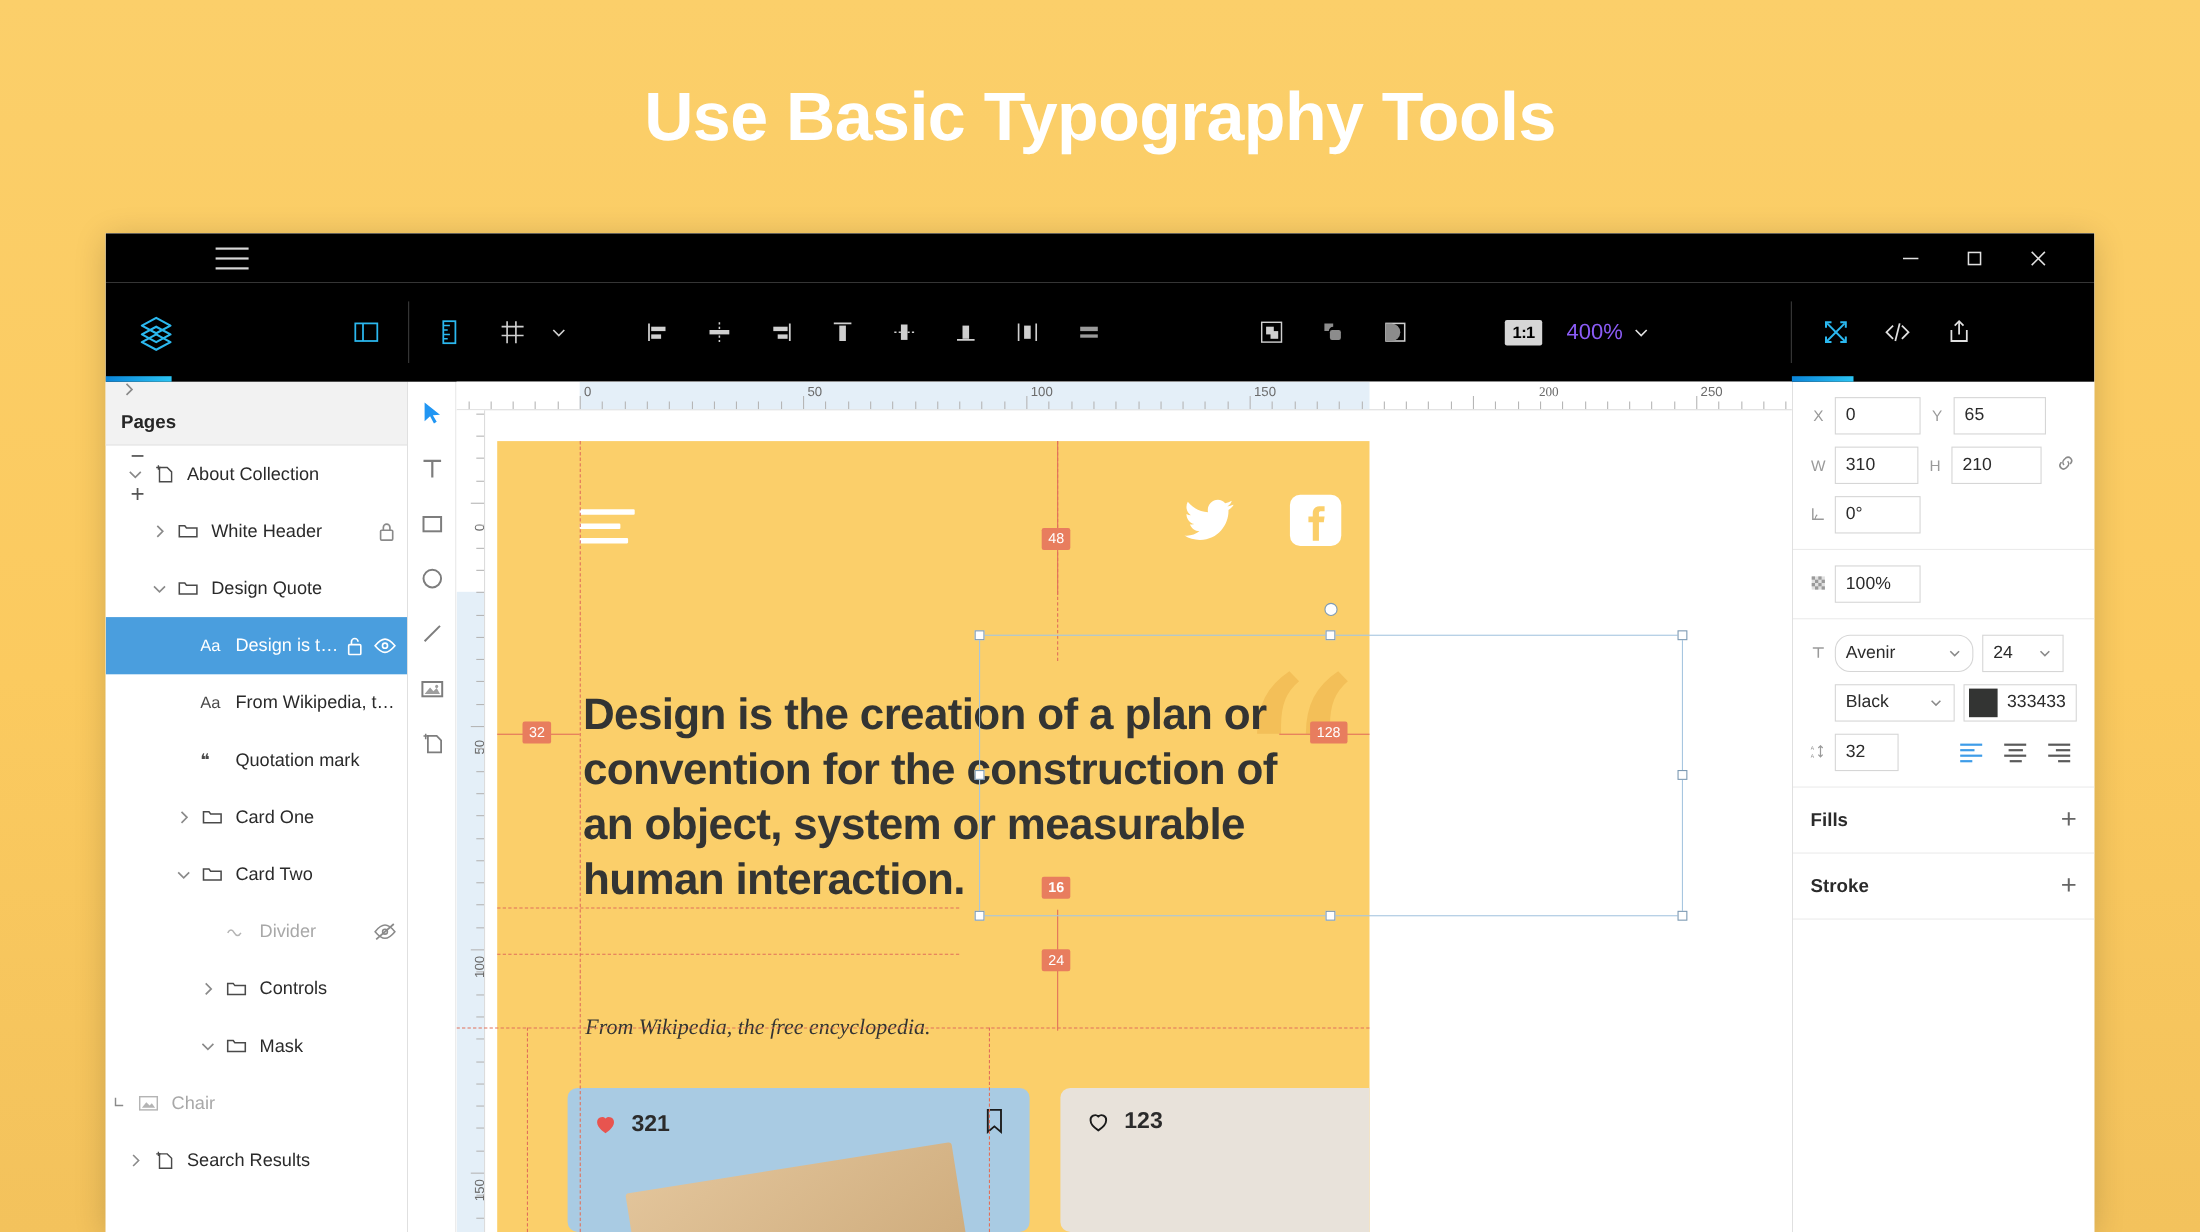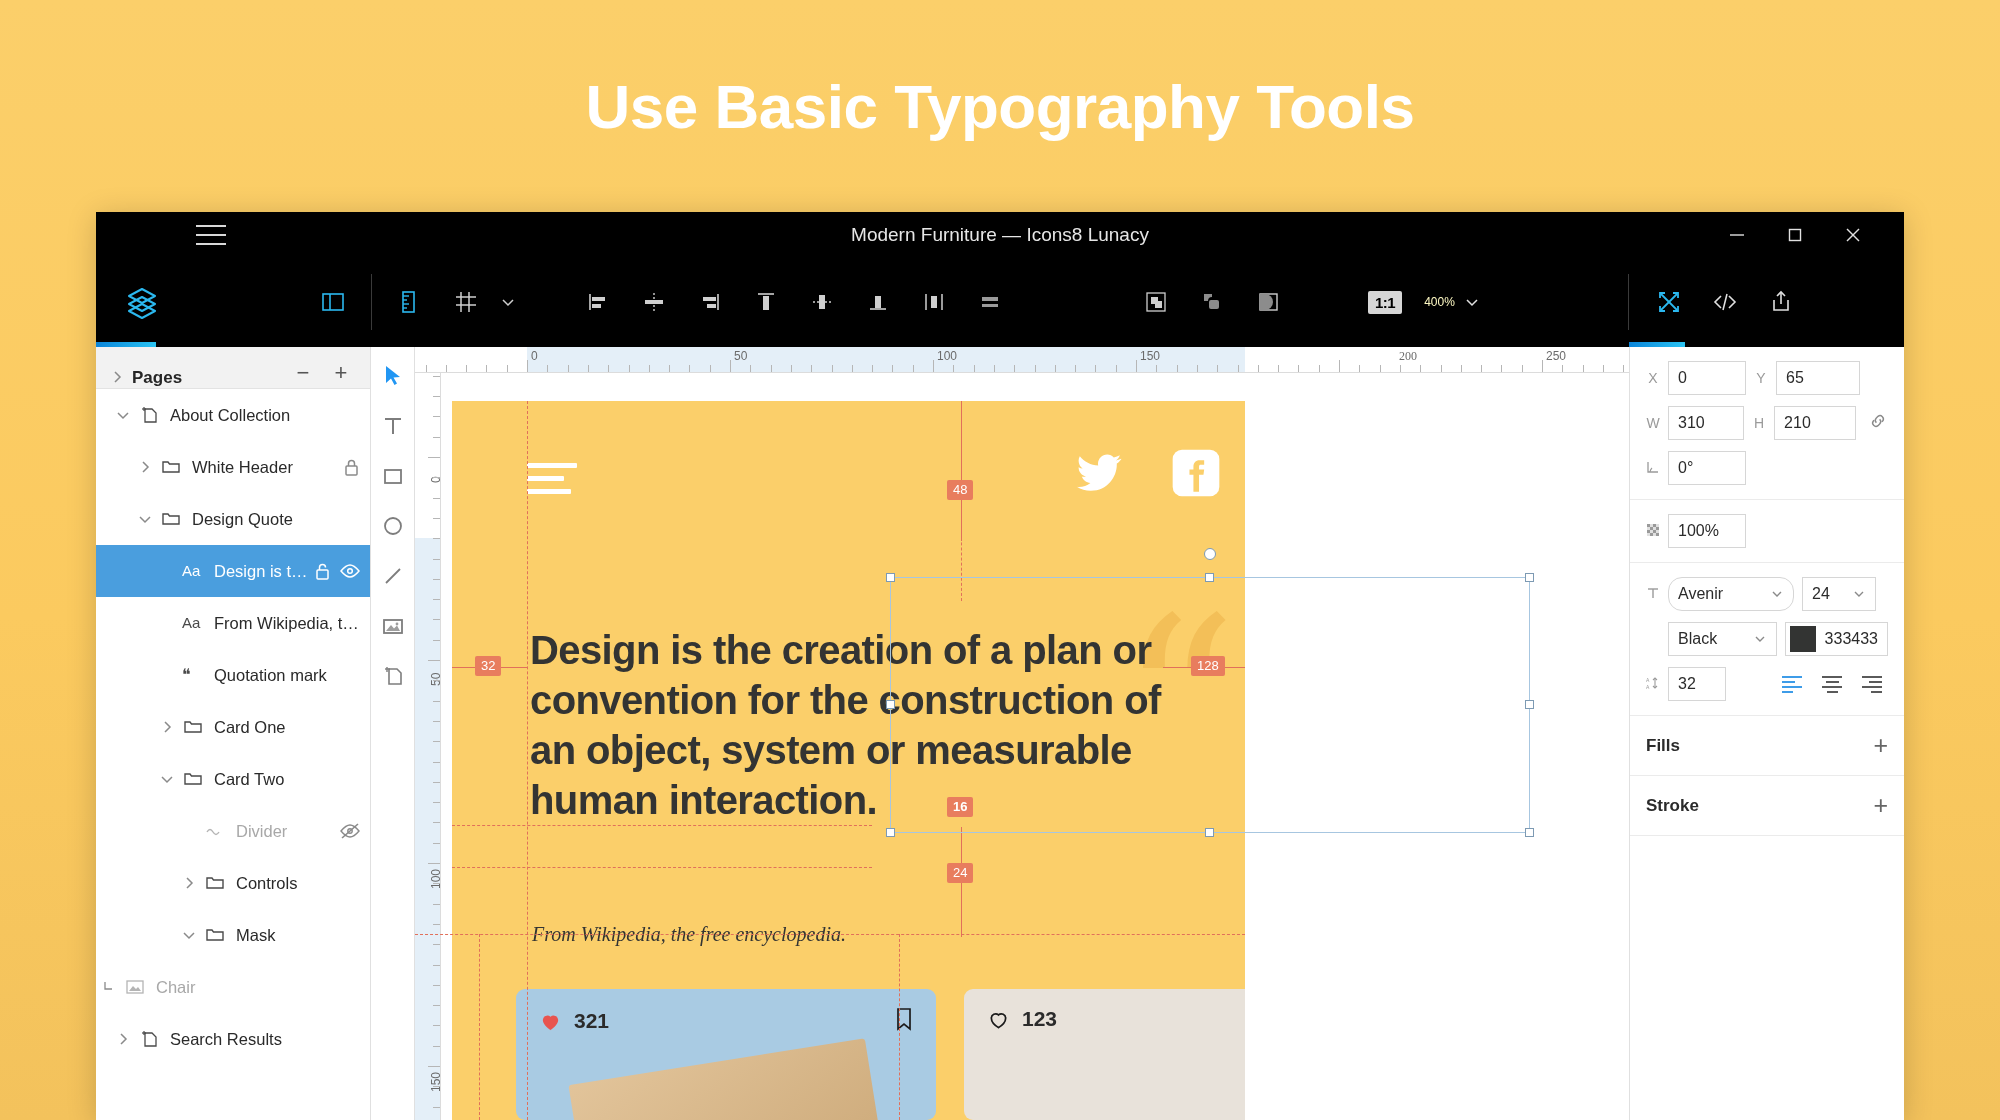--- a/index.html
+++ b/index.html
@@ -83,35 +83,35 @@
   .tb-btn {
     width: 56px; height: 58px; display: flex; align-items: center; justify-content: center;
     cursor: pointer;
   }
   .tb-chev { width: 28px; display: flex; align-items: center; justify-content: center; cursor: pointer; }
   .ratio-btn {
     background: #d6d6d6; color: #000; font-size: 15px; font-weight: bold;
     padding: 3px 7px; border-radius: 2px; cursor: pointer; letter-spacing: -0.5px;
   }
   .zoom-val {
-    color: #fef9c3; font-size: 12px; margin-left: 22px; display: flex; align-items: center; gap: 9px;
+    color: #8b5cf6; font-size: 20px; margin-left: 22px; display: flex; align-items: center; gap: 9px;
     cursor: pointer;
   }
 
   
   .body-row { display: flex; height: 773px; }
 
   
   .layers-panel {
     width: 275px; background: #ffffff; border-right: 1px solid #e0e0e0;
     display: flex; flex-direction: column;
   }
   .pages-header {
-    height: 42px; background: #f2f2f2; border-bottom: 1px solid #e3e3e3;
-    display: flex; align-items: flex-end; padding: 0 14px; gap: 8px;
+    height: 58px; background: #f2f2f2; border-bottom: 1px solid #e3e3e3;
+    display: flex; align-items: flex-start; padding: 0 14px; gap: 8px; flex-direction: column;
   }
   .pages-header .lbl { font-size: 17px; font-weight: bold; color: #262626; flex: 1; }
   .pages-btn { width: 30px; height: 30px; display: flex; align-items: center; justify-content: center; cursor: pointer; color: #555; font-size: 22px; }
   .layer-list { flex: 1; overflow: hidden; }
   .layer-row {
     height: 52px; display: flex; align-items: center; padding-right: 10px;
     font-size: 16.5px; color: #2a2a2a; cursor: pointer; position: relative;
   }
   .layer-row.selected { background: #4a9ede; color: #ffffff; }
   .layer-row.dim { color: #a8a8a8; }
@@ -247,21 +247,20 @@
 </div>
 
 <div class="app-window">
 
   <div class="titlebar">
     <div class="hamburger">
       <i></i>
         <i></i>
         <i></i>
     </div>
-    <div class="title-text">Modern Furniture — Icons8 Lunacy</div>
     <div class="win-controls">
       <div class="win-btn">
         <svg width="20" height="20" viewBox="0 0 20 20">
             <line x1="3" y1="10" x2="17" y2="10" stroke="#e0e0e0" stroke-width="1.4"></line>
           </svg>
       </div>
       <div class="win-btn">
         <svg width="20" height="20" viewBox="0 0 20 20">
             <rect x="4.5" y="4.5" width="11" height="11" fill="none" stroke="#e0e0e0" stroke-width="1.4"></rect>
           </svg>

